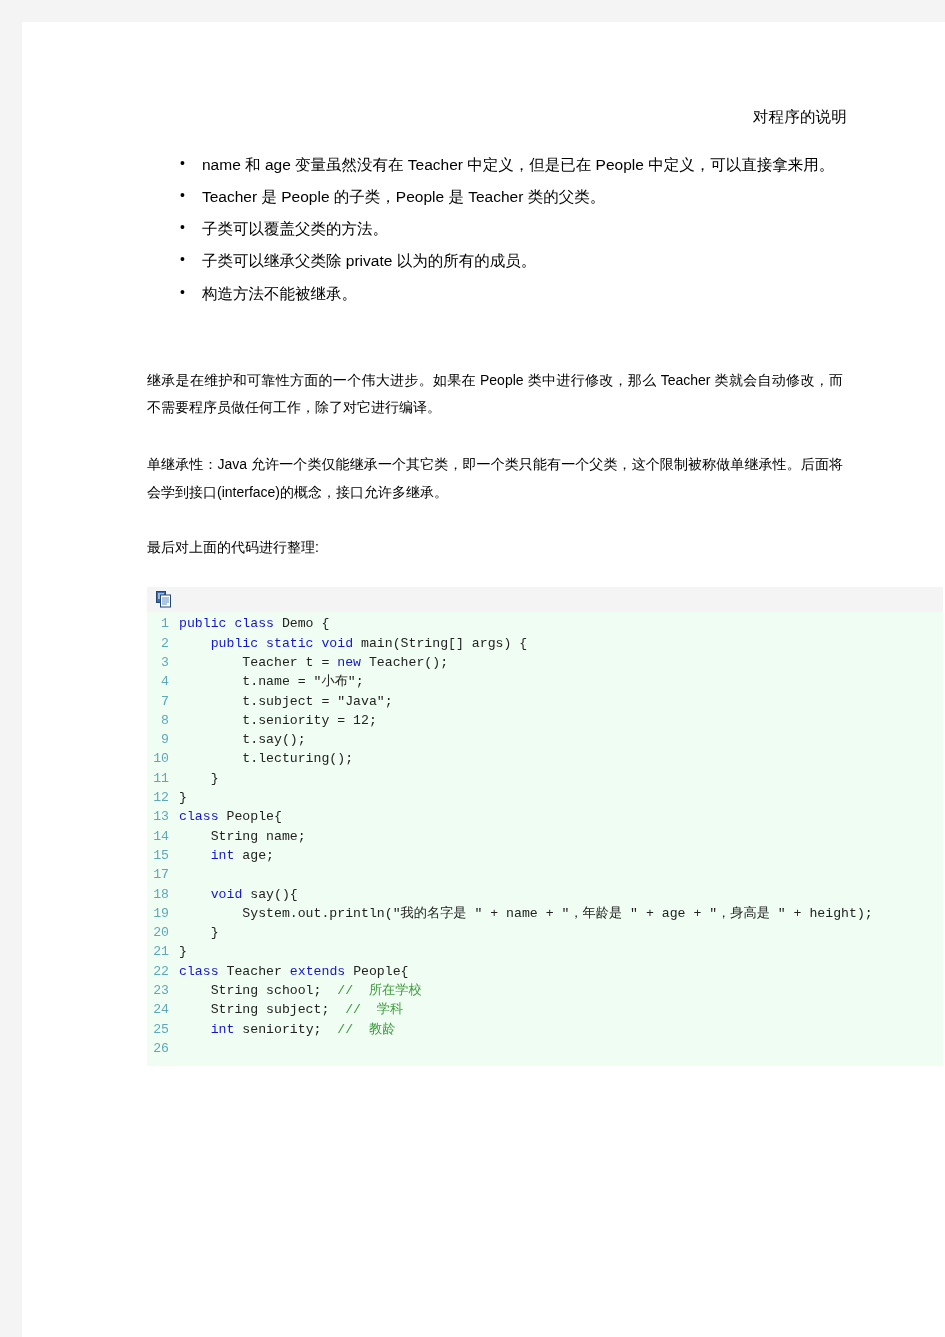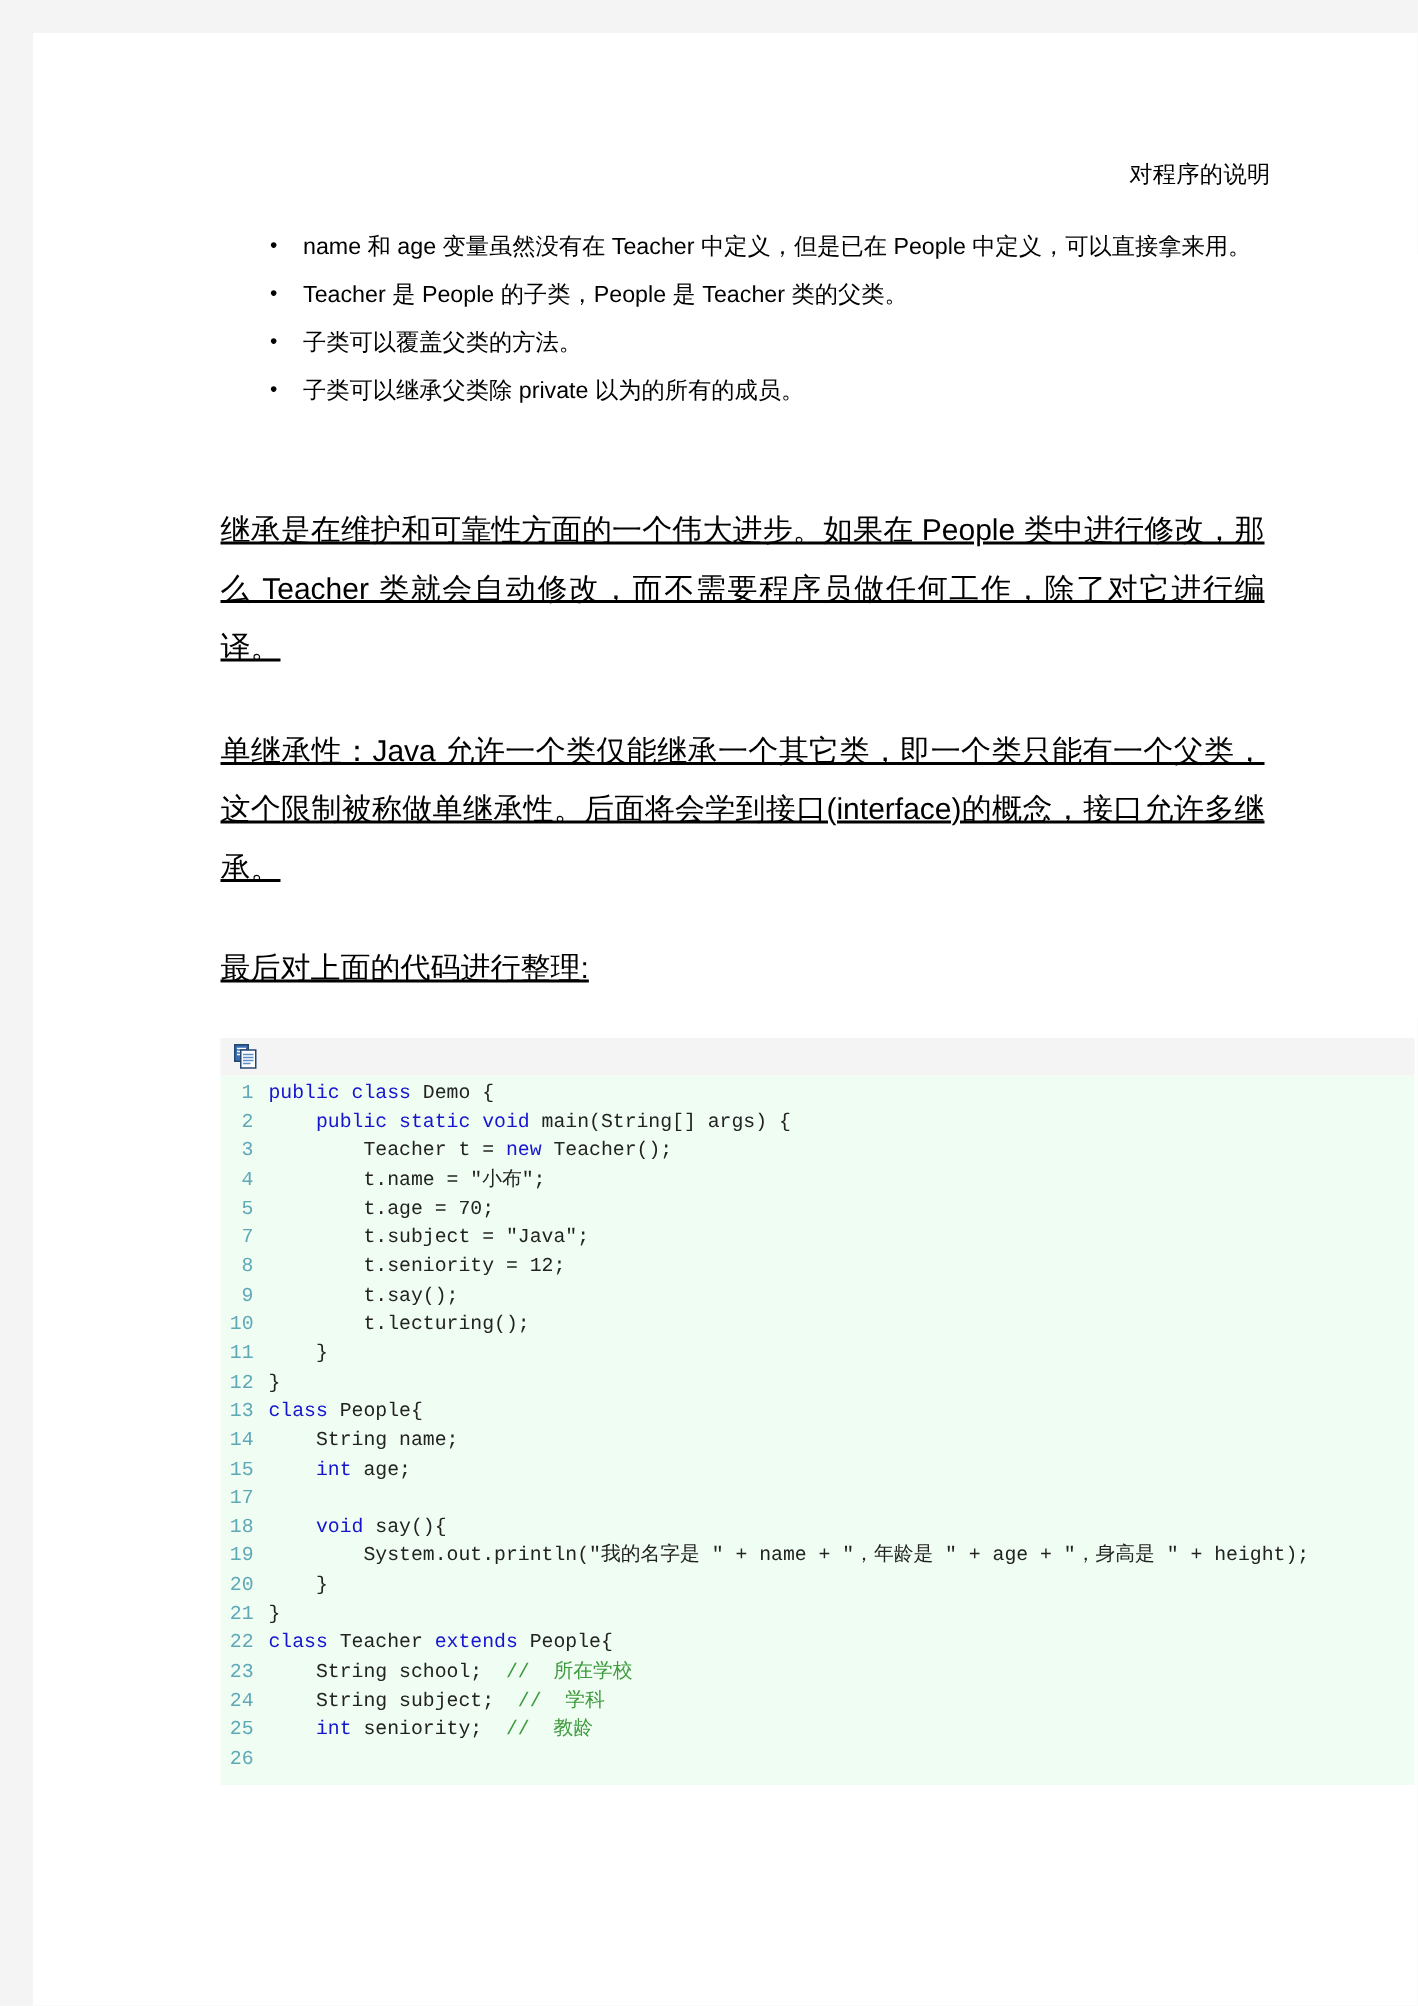--- a/index.html
+++ b/index.html
@@ -52,27 +52,26 @@
   }
   ul.bullets li::before {
     content: "\2022";
     position: absolute;
     left: -22px;
     top: 0;
     font-size: 14px;
     color: #000;
   }
   .para {
-    font-size: 20px;
+    font-size: 14px;
     color: #000000;
     line-height: 1.95;
     margin: 0;
     text-align: justify;
     padding-right: 4px;
-    text-decoration: underline;
   }
   .spacer-lg { height: 56px; }
   .spacer-md { height: 30px; }
   .spacer-sm { height: 28px; }
 
   
   .codeblock {
     margin-top: 26px;
     width: 796px;
     border: 0;
@@ -123,20 +122,21 @@
 <div class="page">
   <div class="content">
 
     <p class="heading">对程序的说明</p>
 
     <ul class="bullets">
       <li>name 和 age 变量虽然没有在 Teacher 中定义，但是已在 People 中定义，可以直接拿来用。</li>
       <li>Teacher 是 People 的子类，People 是 Teacher 类的父类。</li>
       <li>子类可以覆盖父类的方法。</li>
       <li>子类可以继承父类除 private 以为的所有的成员。</li>
+      <li>构造方法不能被继承。</li>
     </ul>
 
     <div class="spacer-lg"></div>
 
     <p class="para">继承是在维护和可靠性方面的一个伟大进步。如果在 People 类中进行修改，那么 Teacher 类就会自动修改，而不需要程序员做任何工作，除了对它进行编译。</p>
 
     <div class="spacer-md"></div>
 
     <p class="para">单继承性：Java 允许一个类仅能继承一个其它类，即一个类只能有一个父类，这个限制被称做单继承性。后面将会学到接口(interface)的概念，接口允许多继承。</p>
 
@@ -158,21 +158,20 @@
             <rect x="7" y="11.5" width="7" height="1" fill="#5b8ec9"></rect>
             <rect x="7" y="13.5" width="5" height="1" fill="#5b8ec9"></rect>
           </svg>
         </span>
       </div>
       <div class="code-body" id="code-body">
           <span class="cl"><span class="ln">1</span><span class="kw">public class</span><span class="pl"> Demo {</span></span>
           <span class="cl"><span class="ln">2</span><span class="pl">    </span><span class="kw">public static void</span><span class="pl"> main(String[] args) {</span></span>
           <span class="cl"><span class="ln">3</span><span class="pl">        Teacher t = </span><span class="kw">new</span><span class="pl"> Teacher();</span></span>
           <span class="cl"><span class="ln">4</span><span class="pl">        t.name = ″小布″;</span></span>
-          <span class="cl"><span class="ln">5</span><span class="pl">        t.age = 70;</span></span>
           <span class="cl"><span class="ln">7</span><span class="pl">        t.subject = ″Java″;</span></span>
           <span class="cl"><span class="ln">8</span><span class="pl">        t.seniority = 12;</span></span>
           <span class="cl"><span class="ln">9</span><span class="pl">        t.say();</span></span>
           <span class="cl"><span class="ln">10</span><span class="pl">        t.lecturing();</span></span>
           <span class="cl"><span class="ln">11</span><span class="pl">    }</span></span>
           <span class="cl"><span class="ln">12</span><span class="pl">}</span></span>
           <span class="cl"><span class="ln">13</span><span class="kw">class</span><span class="pl"> People{</span></span>
           <span class="cl"><span class="ln">14</span><span class="pl">    String name;</span></span>
           <span class="cl"><span class="ln">15</span><span class="pl">    </span><span class="kw">int</span><span class="pl"> age;</span></span>
           <span class="cl"><span class="ln">17</span><span class="pl"></span></span>

